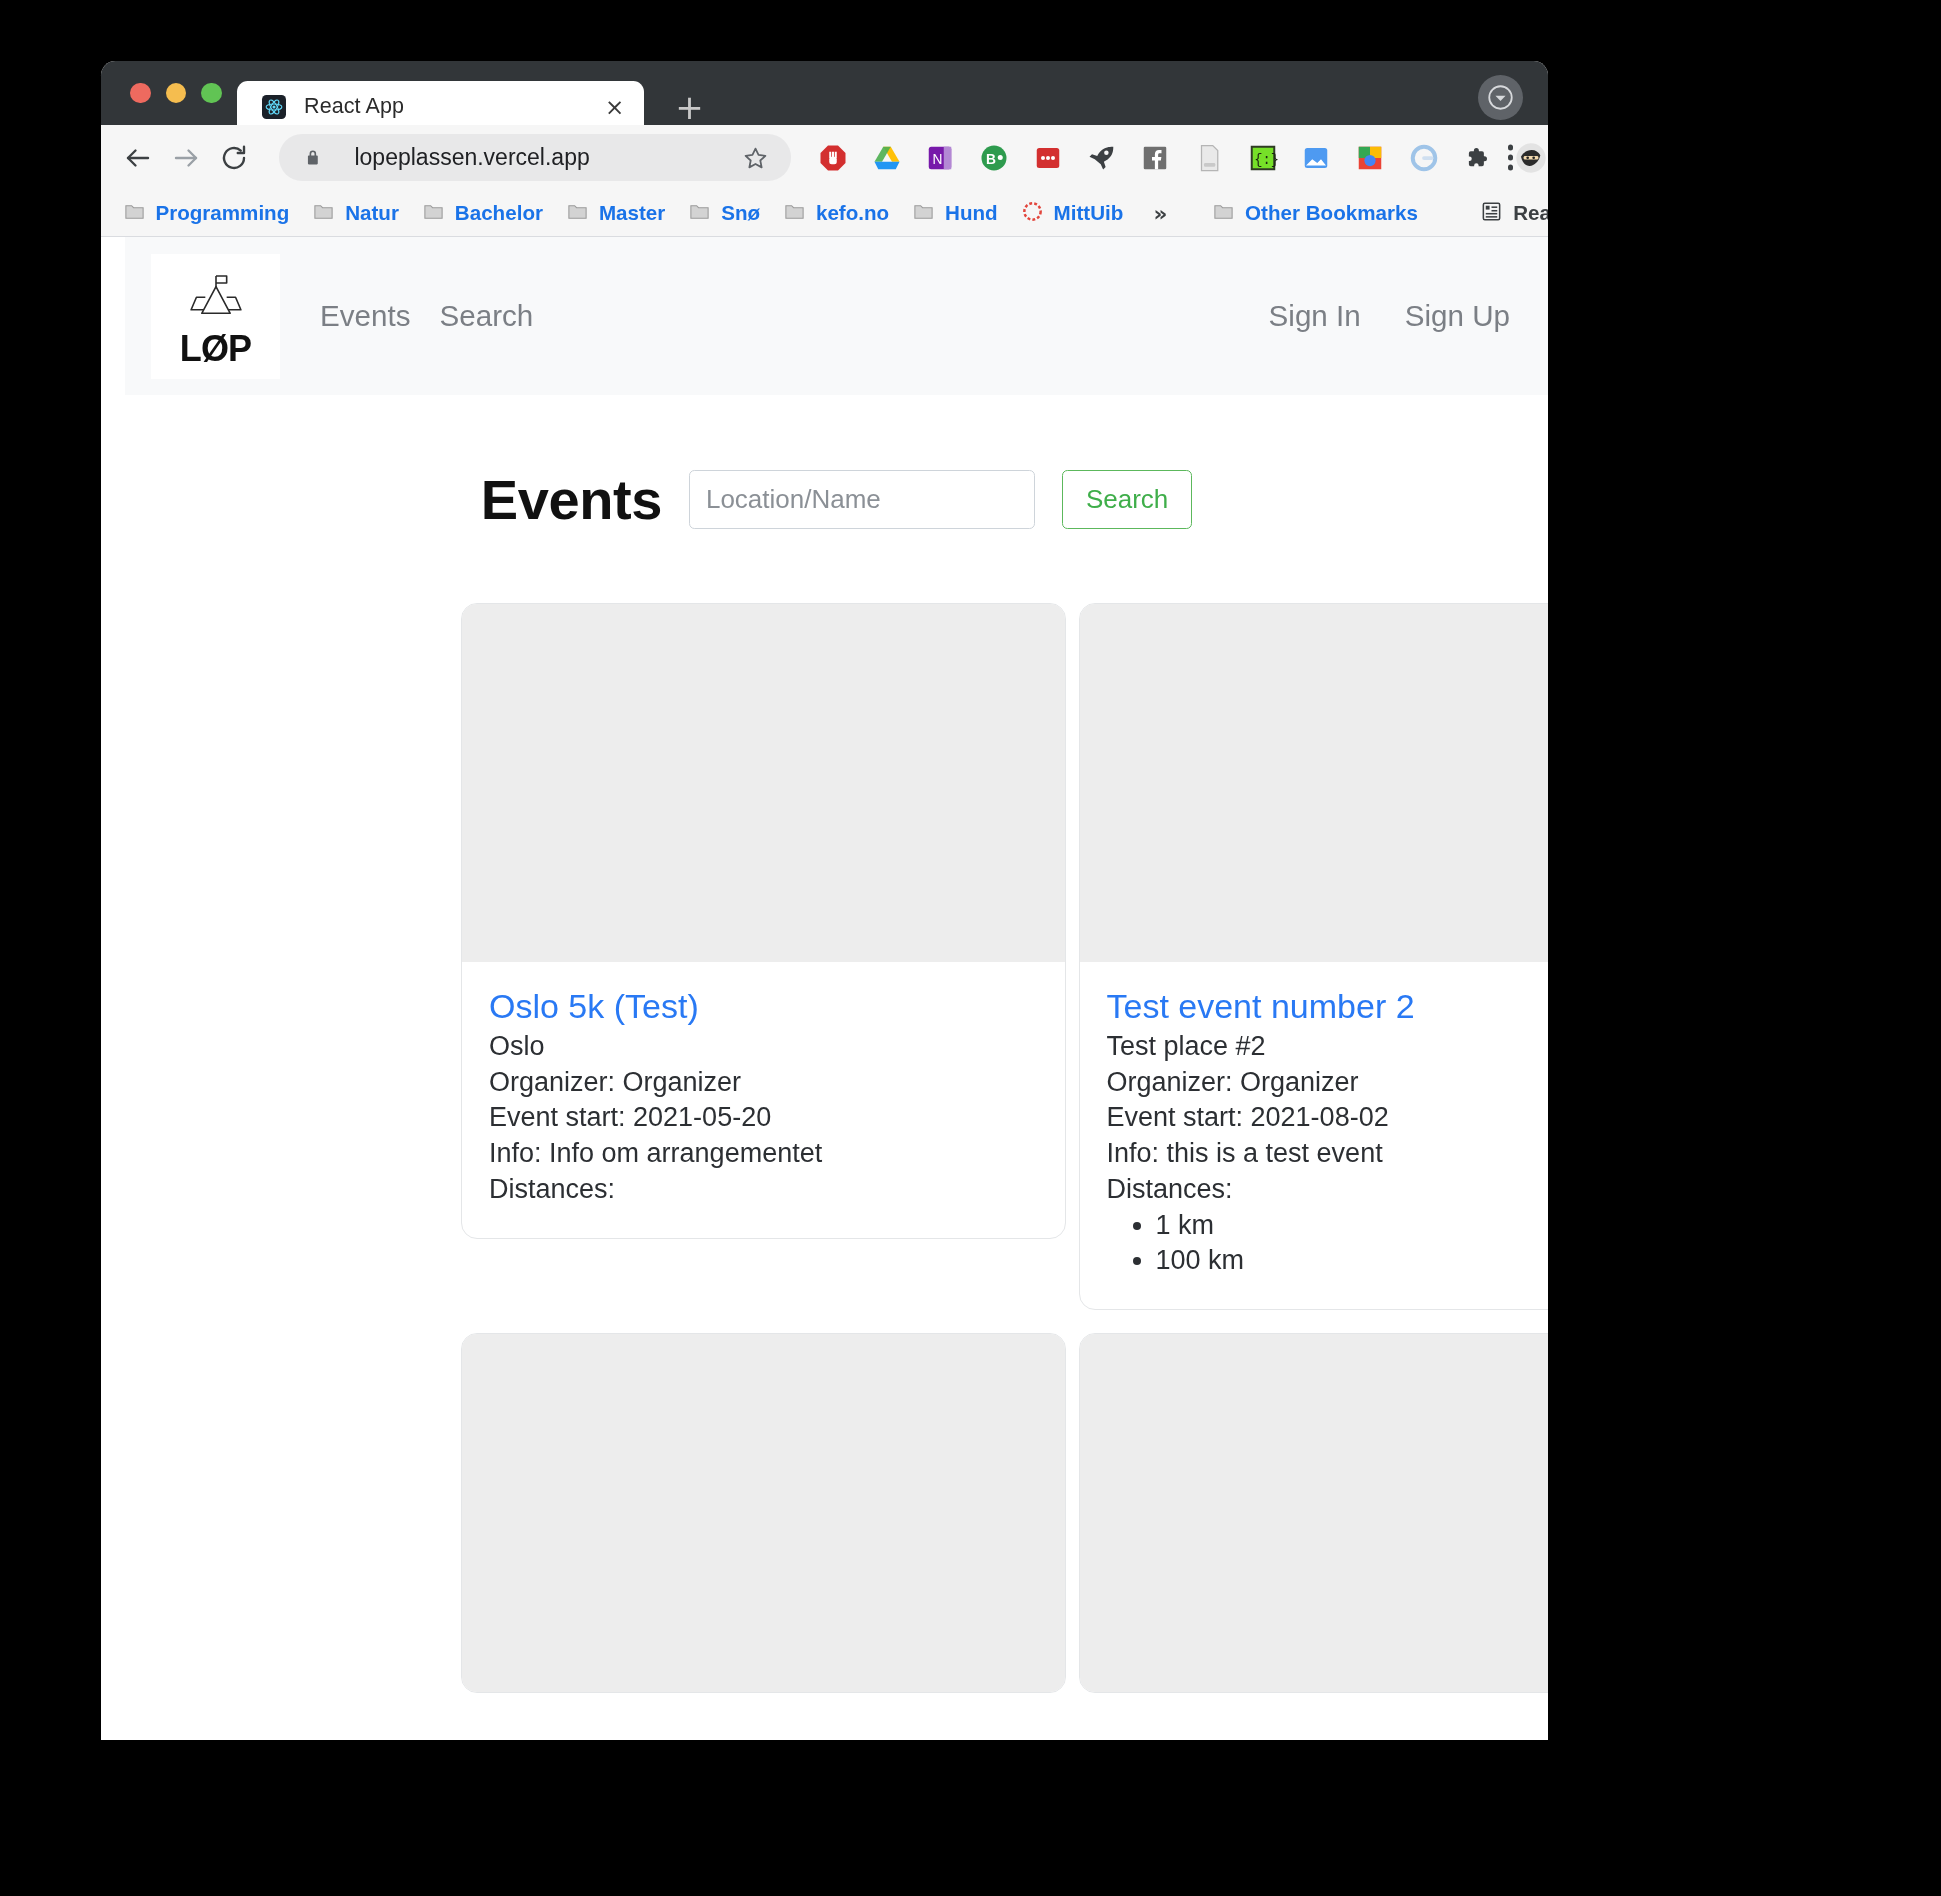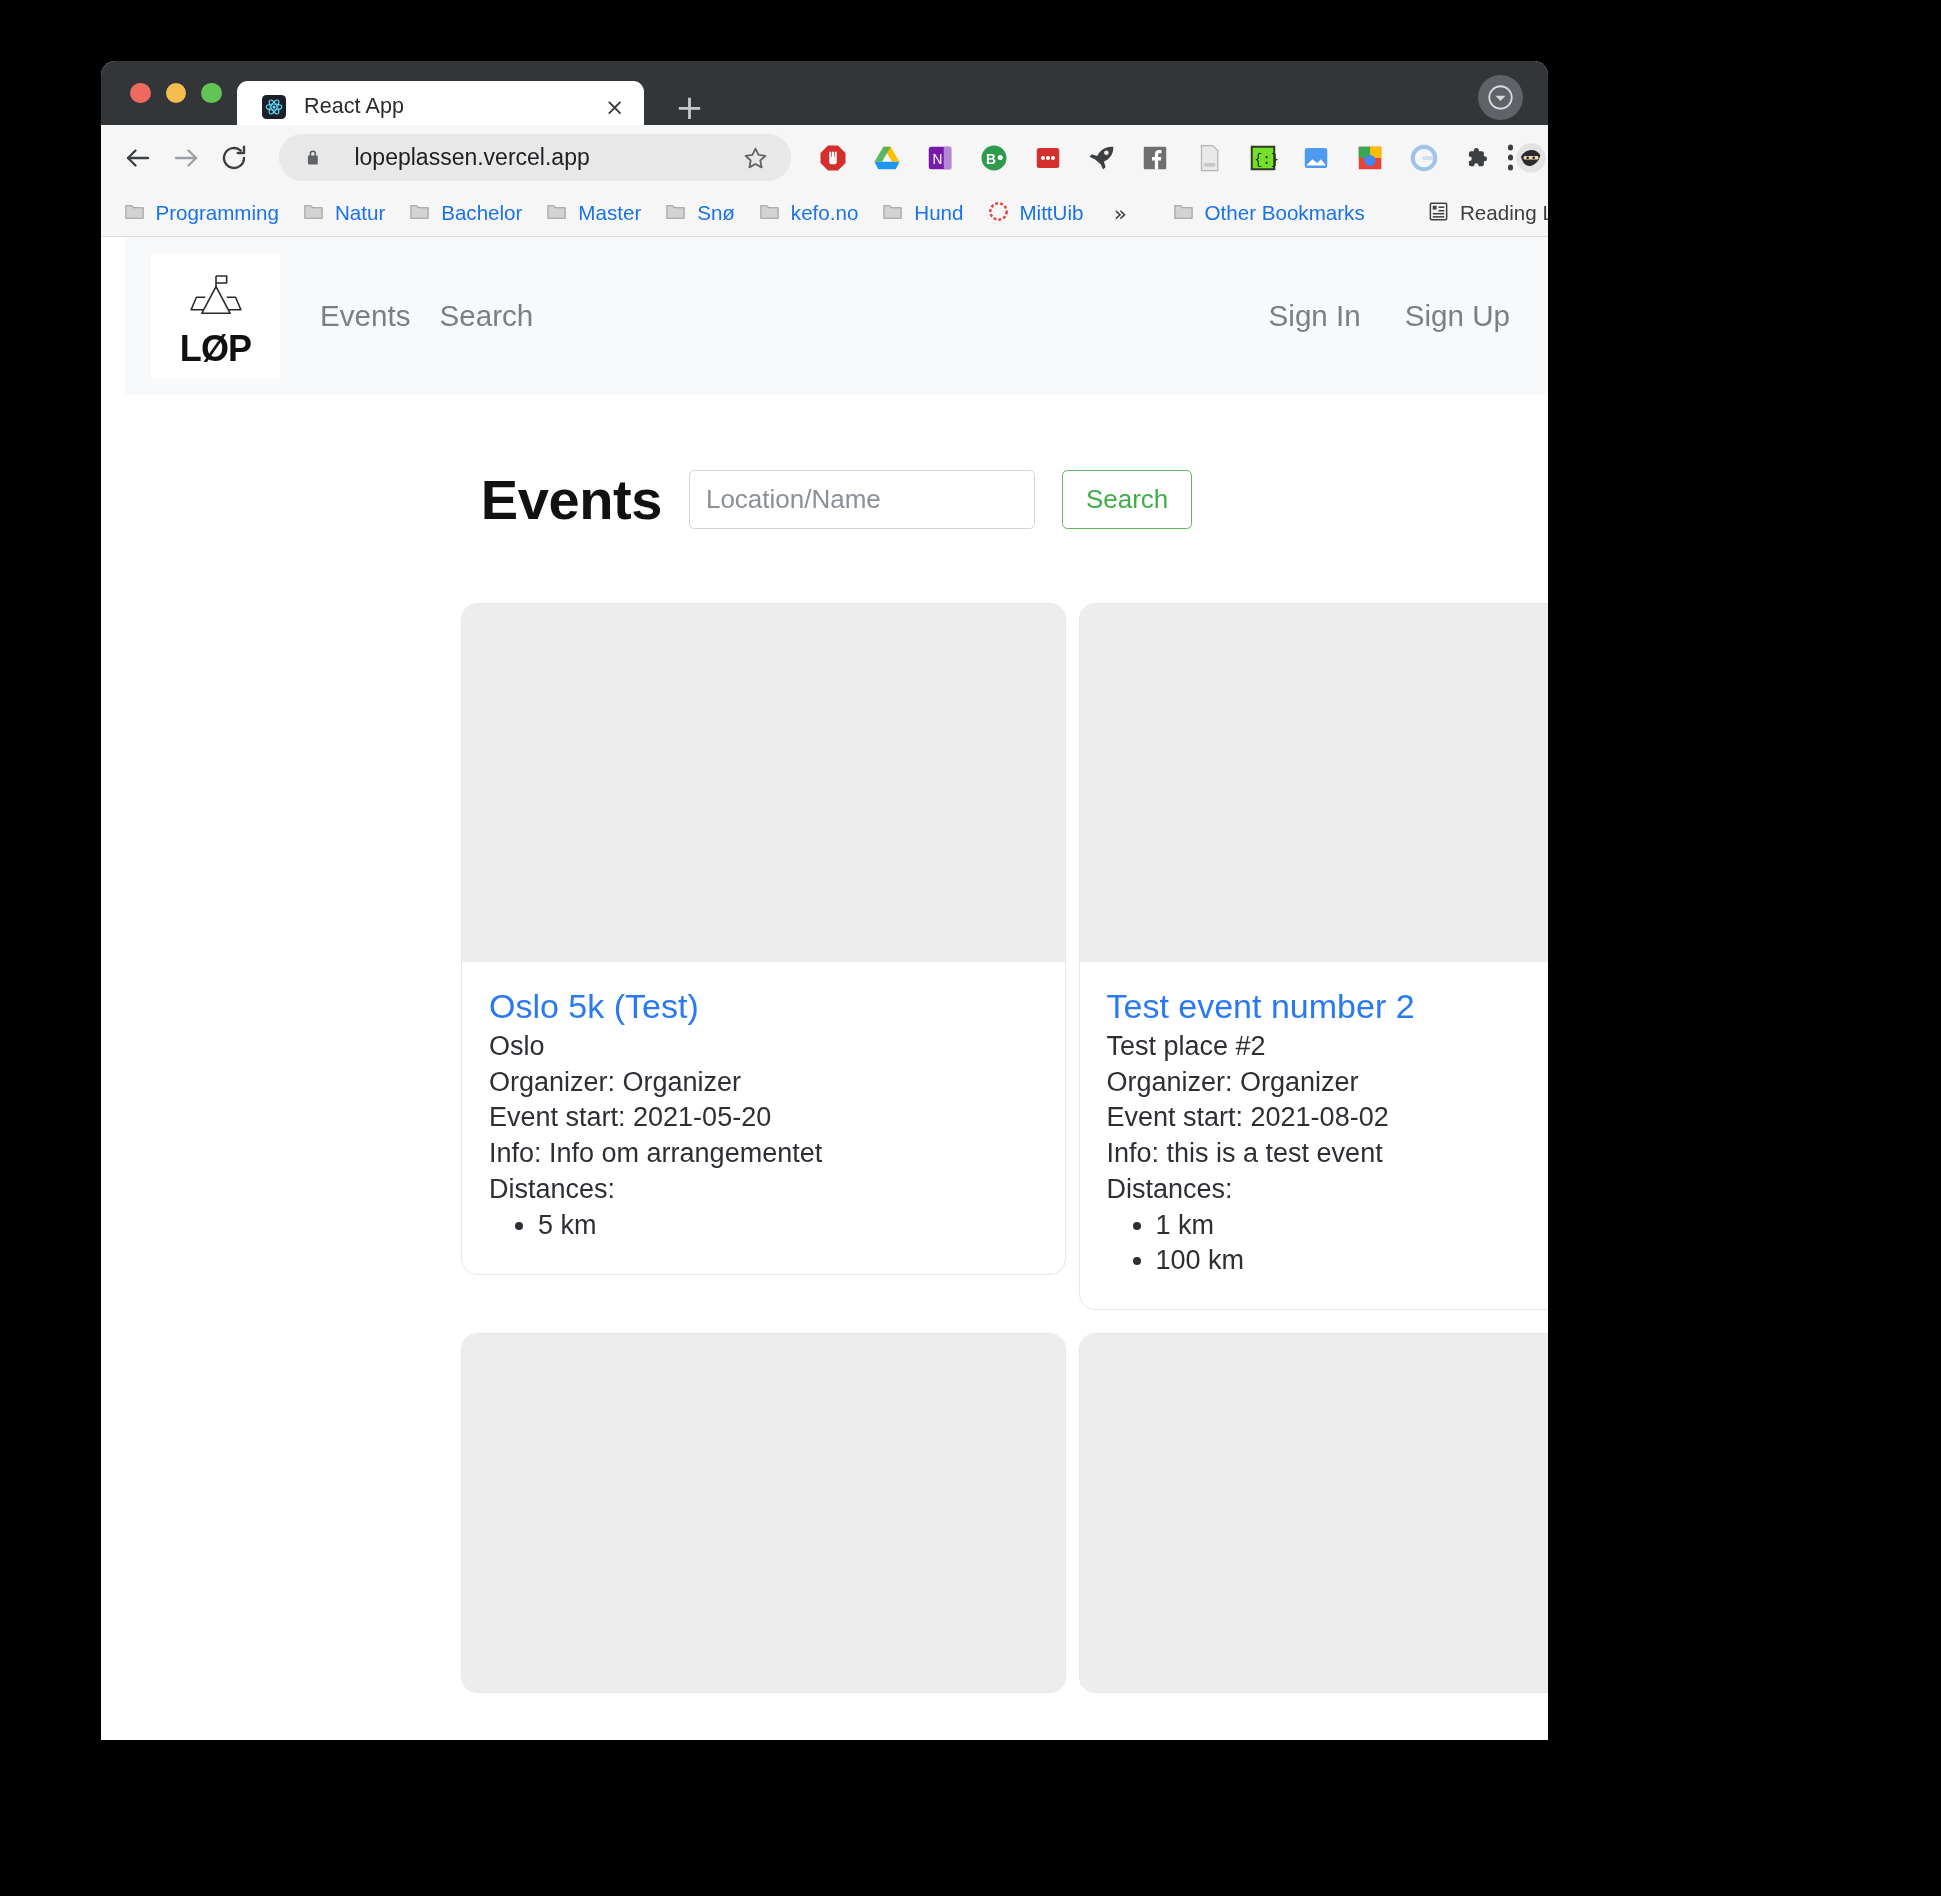--- a/index.html
+++ b/index.html
@@ -142,20 +142,21 @@
 
   
   .bookmarks {
     position: relative;
     height: 47px;
     background: #f6f6f6;
     display: flex; align-items: center;
     border-bottom: 0.9px solid #dadce0;
     padding-left: 21.5px;
     box-sizing: border-box;
+    font-weight: bold;
   }
   .bm {
     display: flex; align-items: center;
     gap: 9.9px;
     margin-right: 23px;
     white-space: nowrap;
   }
   .bm-label {
     font-size: 20.6px;
     color: #1a73e8;
@@ -617,23 +618,20 @@
 
           <div class="card">
             <div class="card-img"></div>
             <div class="card-body">
               <a class="card-title">Oslo 5k (Test)</a>
               <div class="card-line">Oslo</div>
               <div class="card-line">Organizer: Organizer</div>
               <div class="card-line">Event start: 2021-05-20</div>
               <div class="card-line">Info: Info om arrangementet</div>
               <div class="card-line">Distances:</div>
-              <ul class="dist-list">
-                <li>5 km</li>
-              </ul>
             </div>
           </div>
 
           <div class="card">
             <div class="card-img"></div>
             <div class="card-body">
               <a class="card-title">Test event number 2</a>
               <div class="card-line">Test place #2</div>
               <div class="card-line">Organizer: Organizer</div>
               <div class="card-line">Event start: 2021-08-02</div>

